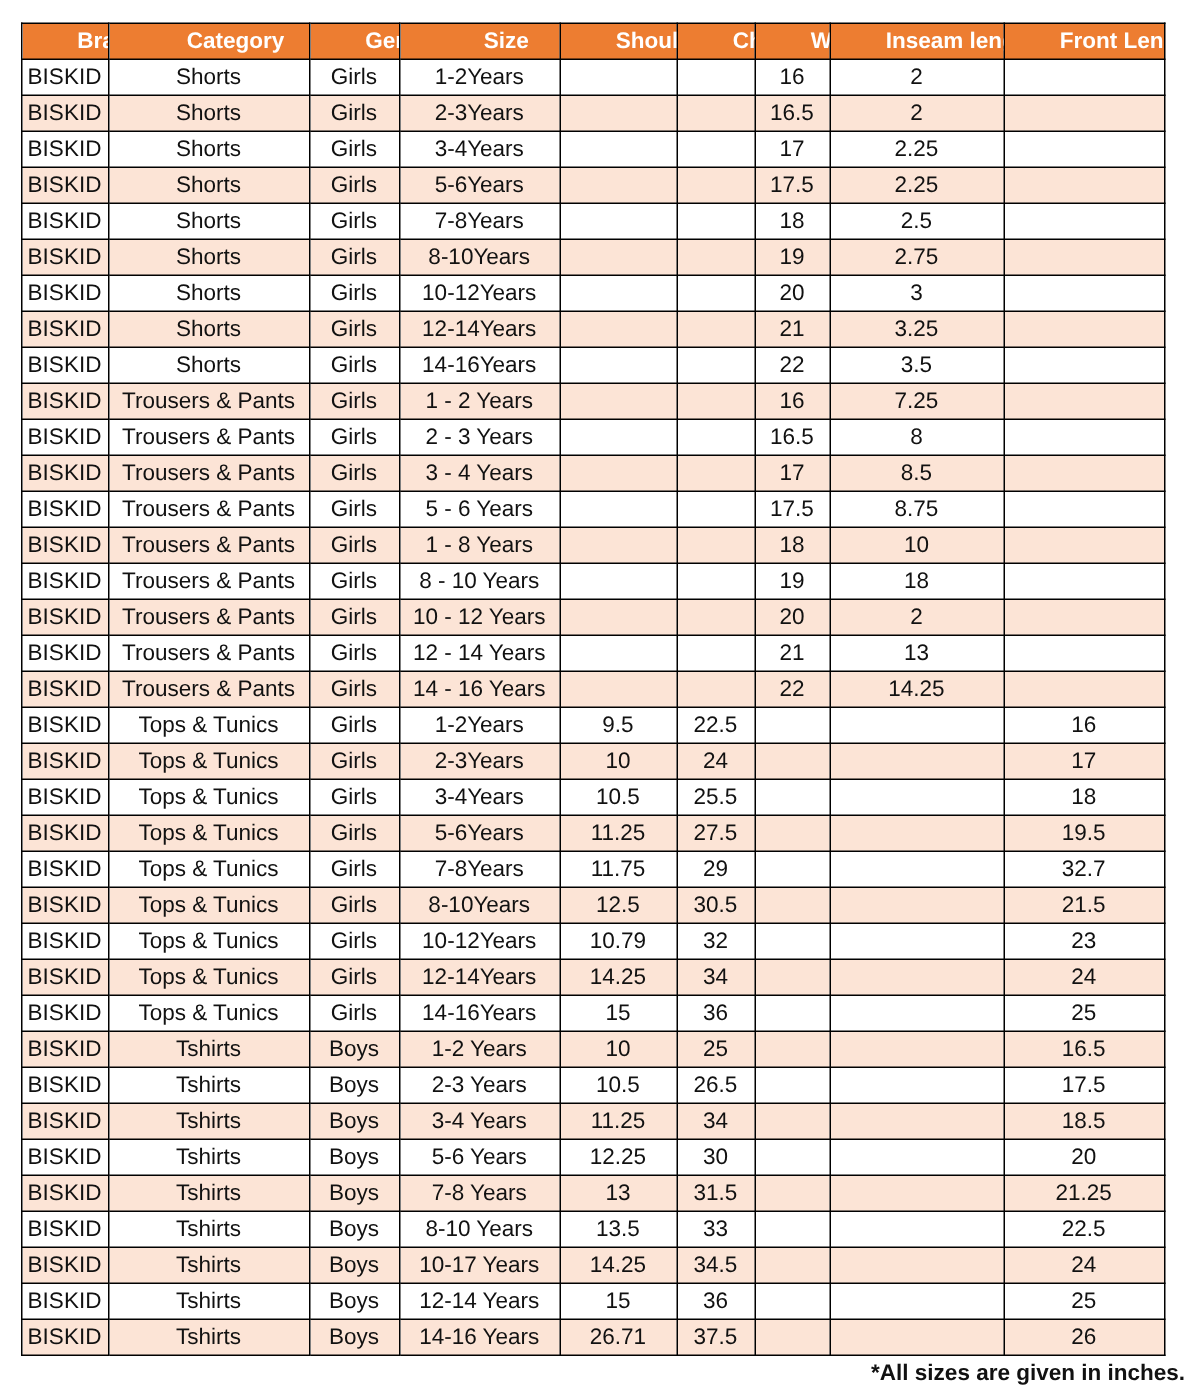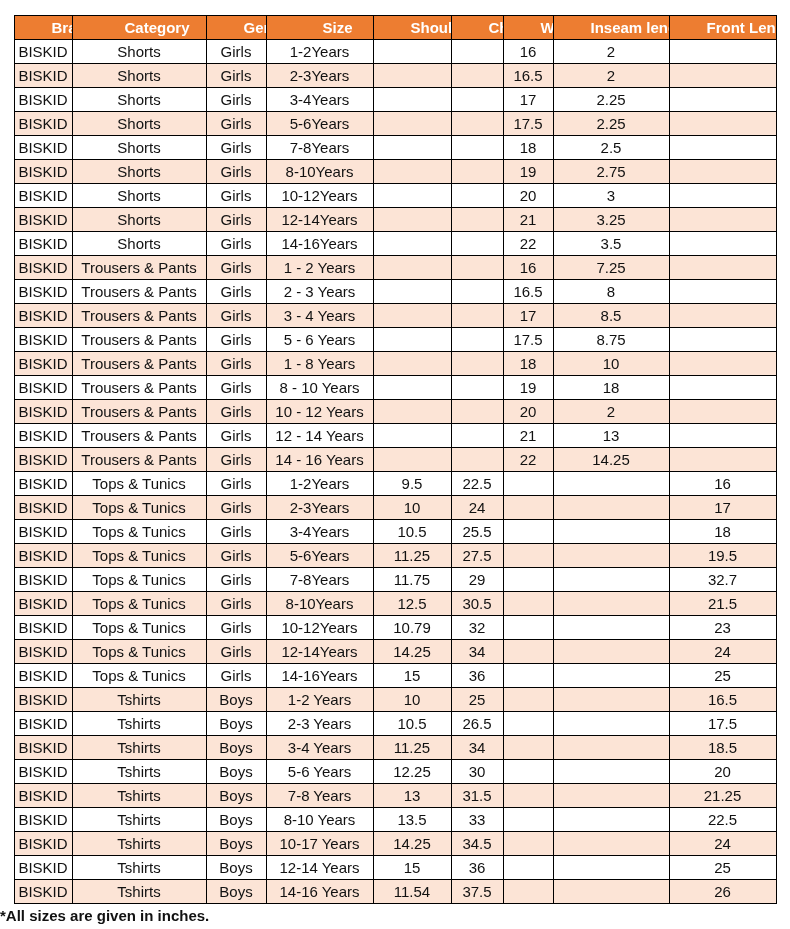--- a/index.html
+++ b/index.html
@@ -48,21 +48,21 @@
   col.w0 { width: 58px; }
   col.w1 { width: 134px; }
   col.w2 { width: 60px; }
   col.w3 { width: 107px; }
   col.w4 { width: 78px; }
   col.w5 { width: 52px; }
   col.w6 { width: 50px; }
   col.w7 { width: 116px; }
   col.w8 { width: 107px; }
   .footer-note {
-    text-align: left;
+    text-align: right;
     font-weight: bold;
     font-size: 15px;
     color: #111111;
     margin-top: 3px;
     font-family: "Liberation Sans", sans-serif;
   }
 </style>
 </head>
 <body>
 
@@ -476,21 +476,21 @@
           <td>36</td>
           <td></td>
           <td></td>
           <td>25</td>
         </tr>
         <tr class="alt">
           <td>BISKID</td>
           <td>Tshirts</td>
           <td>Boys</td>
           <td>14-16 Years</td>
-          <td>11.54</td>
+          <td>26.71</td>
           <td>37.5</td>
           <td></td>
           <td></td>
           <td>26</td>
         </tr>
       </tbody>
   </table>
   <div class="footer-note">*All sizes are given in inches.</div>
 </div>
 

